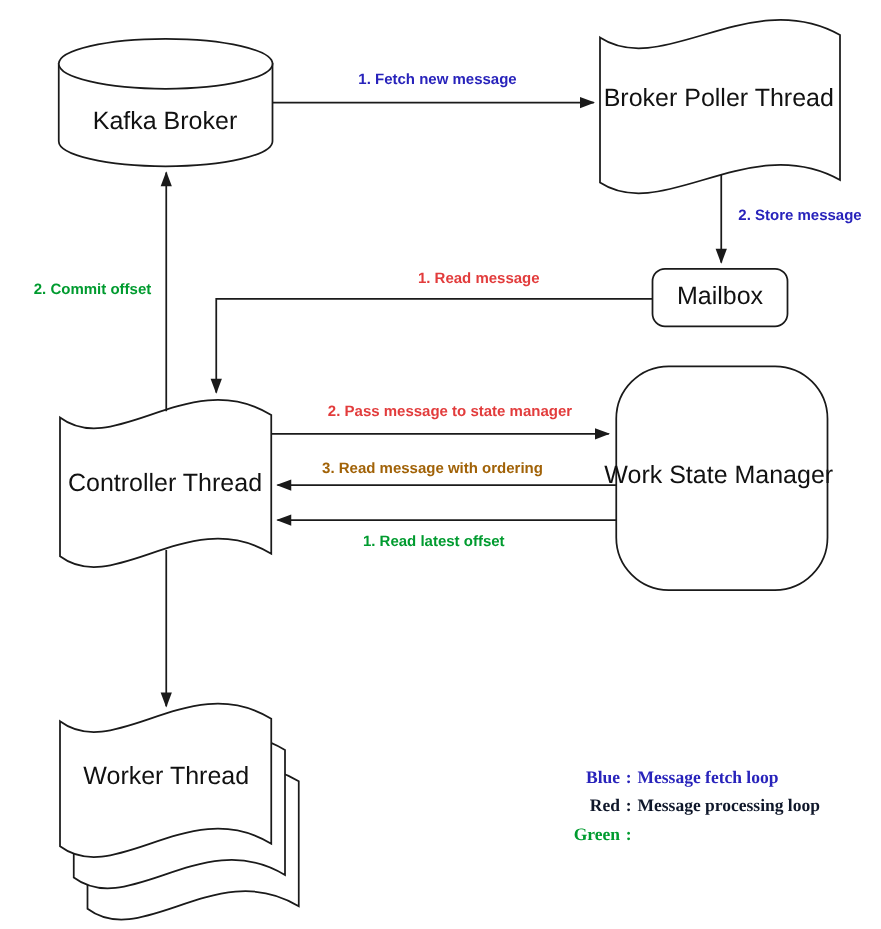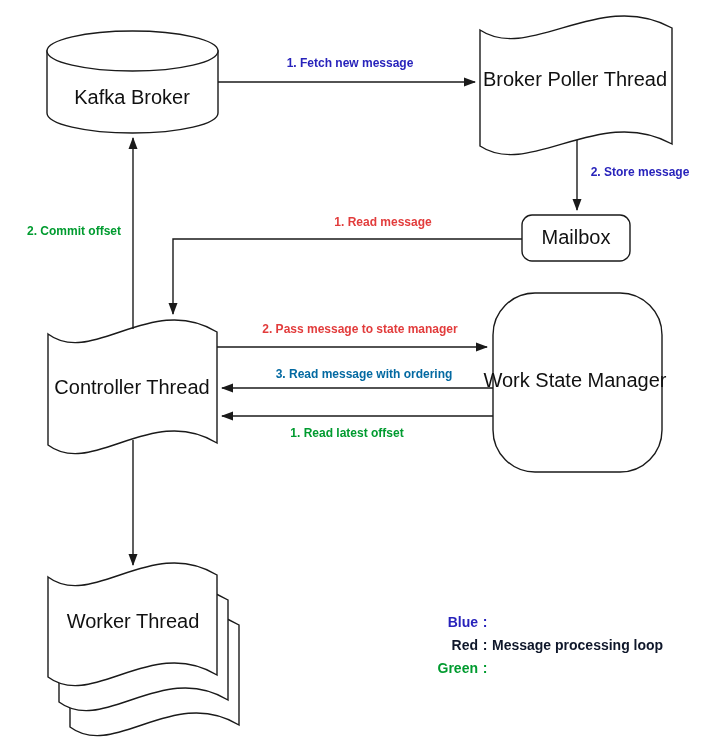--- a/index.html
+++ b/index.html
@@ -11,21 +11,21 @@
   .shape{fill:#ffffff;stroke:#1a1a1a;stroke-width:1.4;}
   .edge{fill:none;stroke:#1a1a1a;stroke-width:1.4;}
   .node-label{
     position:absolute;transform:translateX(-50%);white-space:nowrap;
     font-size:20px;color:#111111;line-height:19px;
   }
   .edge-label{
     position:absolute;transform:translateX(-50%);white-space:nowrap;
     font-size:12px;font-weight:bold;line-height:17px;
   }
-  .legend{position:absolute;left:422px;top:611px;}
+  .legend{position:absolute;left:440px;top:611px;font-family:Liberation Serif, serif;}
   .legend-row{display:flex;font-size:14px;font-weight:bold;line-height:23px;}
   .legend-name{width:56px;text-align:right;}
   .legend-colon{width:14px;text-align:center;}
   .legend-desc{white-space:nowrap;}
 </style>
 </head>
 <body>
 
 <div class="canvas">
 
@@ -70,27 +70,28 @@
   <div class="node-label" style="left:576px;top:228px;">Mailbox</div>
   <div class="node-label" style="left:132px;top:378px;">Controller Thread</div>
   <div class="node-label" style="left:575px;top:371px;">Work State Manager</div>
   <div class="node-label" style="left:133px;top:612px;">Worker Thread</div>
 
   <div class="edge-label" style="left: 350px; top: 55px; color: rgb(40, 35, 187);">1. Fetch new message</div>
   <div class="edge-label" style="left: 640px; top: 164px; color: rgb(40, 35, 187);">2. Store message</div>
   <div class="edge-label" style="left: 351px; top: 214px; color: rgb(226, 60, 60); margin-left: 32px;">1. Read message</div>
   <div class="edge-label" style="left: 74px; top: 223px; color: rgb(0, 155, 47);">2. Commit offset</div>
   <div class="edge-label" style="left: 360px; top: 321px; color: rgb(226, 60, 60);">2. Pass message to state manager</div>
-  <div class="edge-label" style="left: 364px; top: 366px; color: #0369a1;">3. Read message with ordering</div>
+  <div class="edge-label" style="left: 346px; top: 366px; color: #a16207;">3. Read message with ordering</div>
   <div class="edge-label" style="left: 347px; top: 425px; color: rgb(0, 155, 47); text-align: center;">1. Read latest offset</div>
 
   <div class="legend">
     <div class="legend-row" style="color: rgb(40, 35, 187);">
       <span class="legend-name">Blue</span>
       <span class="legend-colon">:</span>
+      <span class="legend-desc">Message fetch loop</span>
     </div>
     <div class="legend-row" style="color: #0f172a;">
       <span class="legend-name">Red</span>
       <span class="legend-colon">:</span>
       <span class="legend-desc">Message processing loop</span>
     </div>
     <div class="legend-row" style="color: rgb(0, 155, 47);">
       <span class="legend-name">Green</span>
       <span class="legend-colon">:</span>
     </div>

